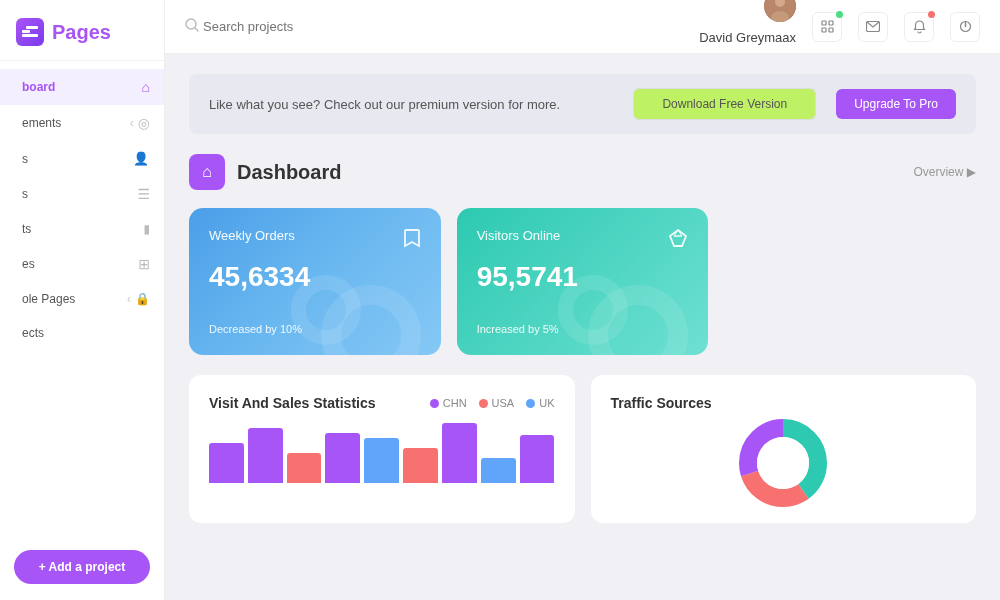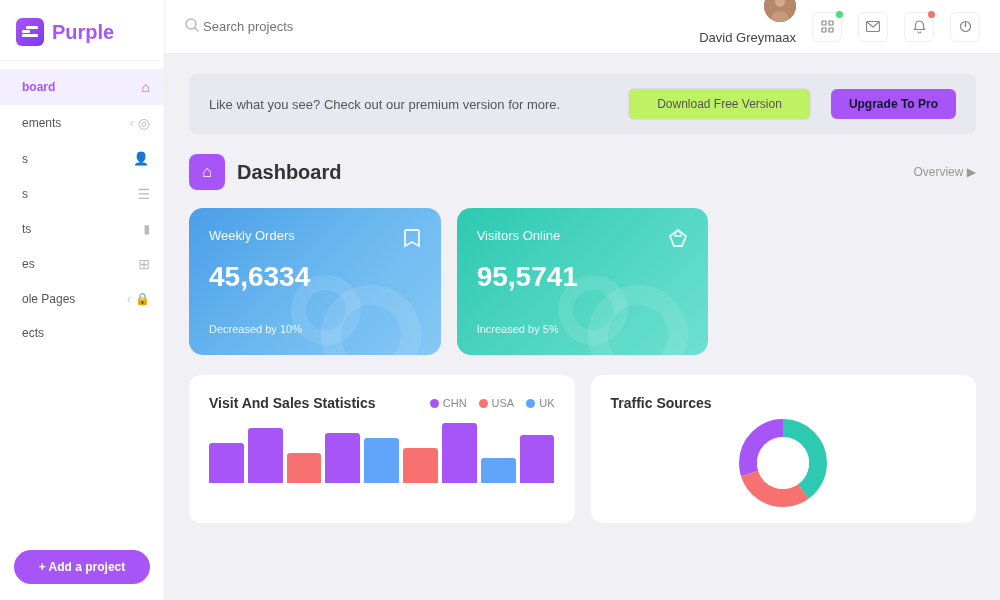--- a/index.html
+++ b/index.html
@@ -189,23 +189,23 @@
       color: #555;
       cursor: pointer;
       font-weight: 500;
     }
     .btn-upgrade {
       background: #a855f7;
       border: none;
       border-radius: 6px;
       padding: 8px 18px;
       font-size: 12px;
-      color: #0f172a;
+      color: #ffffff;
       cursor: pointer;
-      font-weight: 700;
+      font-weight: 400;
     }
 
     
     .dash-header {
       display: flex;
       align-items: center;
       justify-content: space-between;
       margin-bottom: 18px;
     }
     .dash-title-wrap {
@@ -315,21 +315,21 @@
 
 <div class="sidebar">
   <div class="sidebar-logo">
     <div class="logo-icon">
       <svg width="16" height="16" viewBox="0 0 16 16" fill="white">
         <rect x="0" y="6" width="8" height="3" rx="1"></rect>
         <rect x="0" y="10" width="16" height="3" rx="1"></rect>
         <rect x="4" y="2" width="12" height="3" rx="1"></rect>
       </svg>
     </div>
-    <span class="logo-text">Purple</span>
+    <span class="logo-text">Pages</span>
   </div>
 
 
   <div class="sidebar-nav">
 
     <div class="nav-item active">
       <div class="nav-item-left">
         <span class="nav-label">board</span>
       </div>
       <span class="nav-icon">⌂</span>

